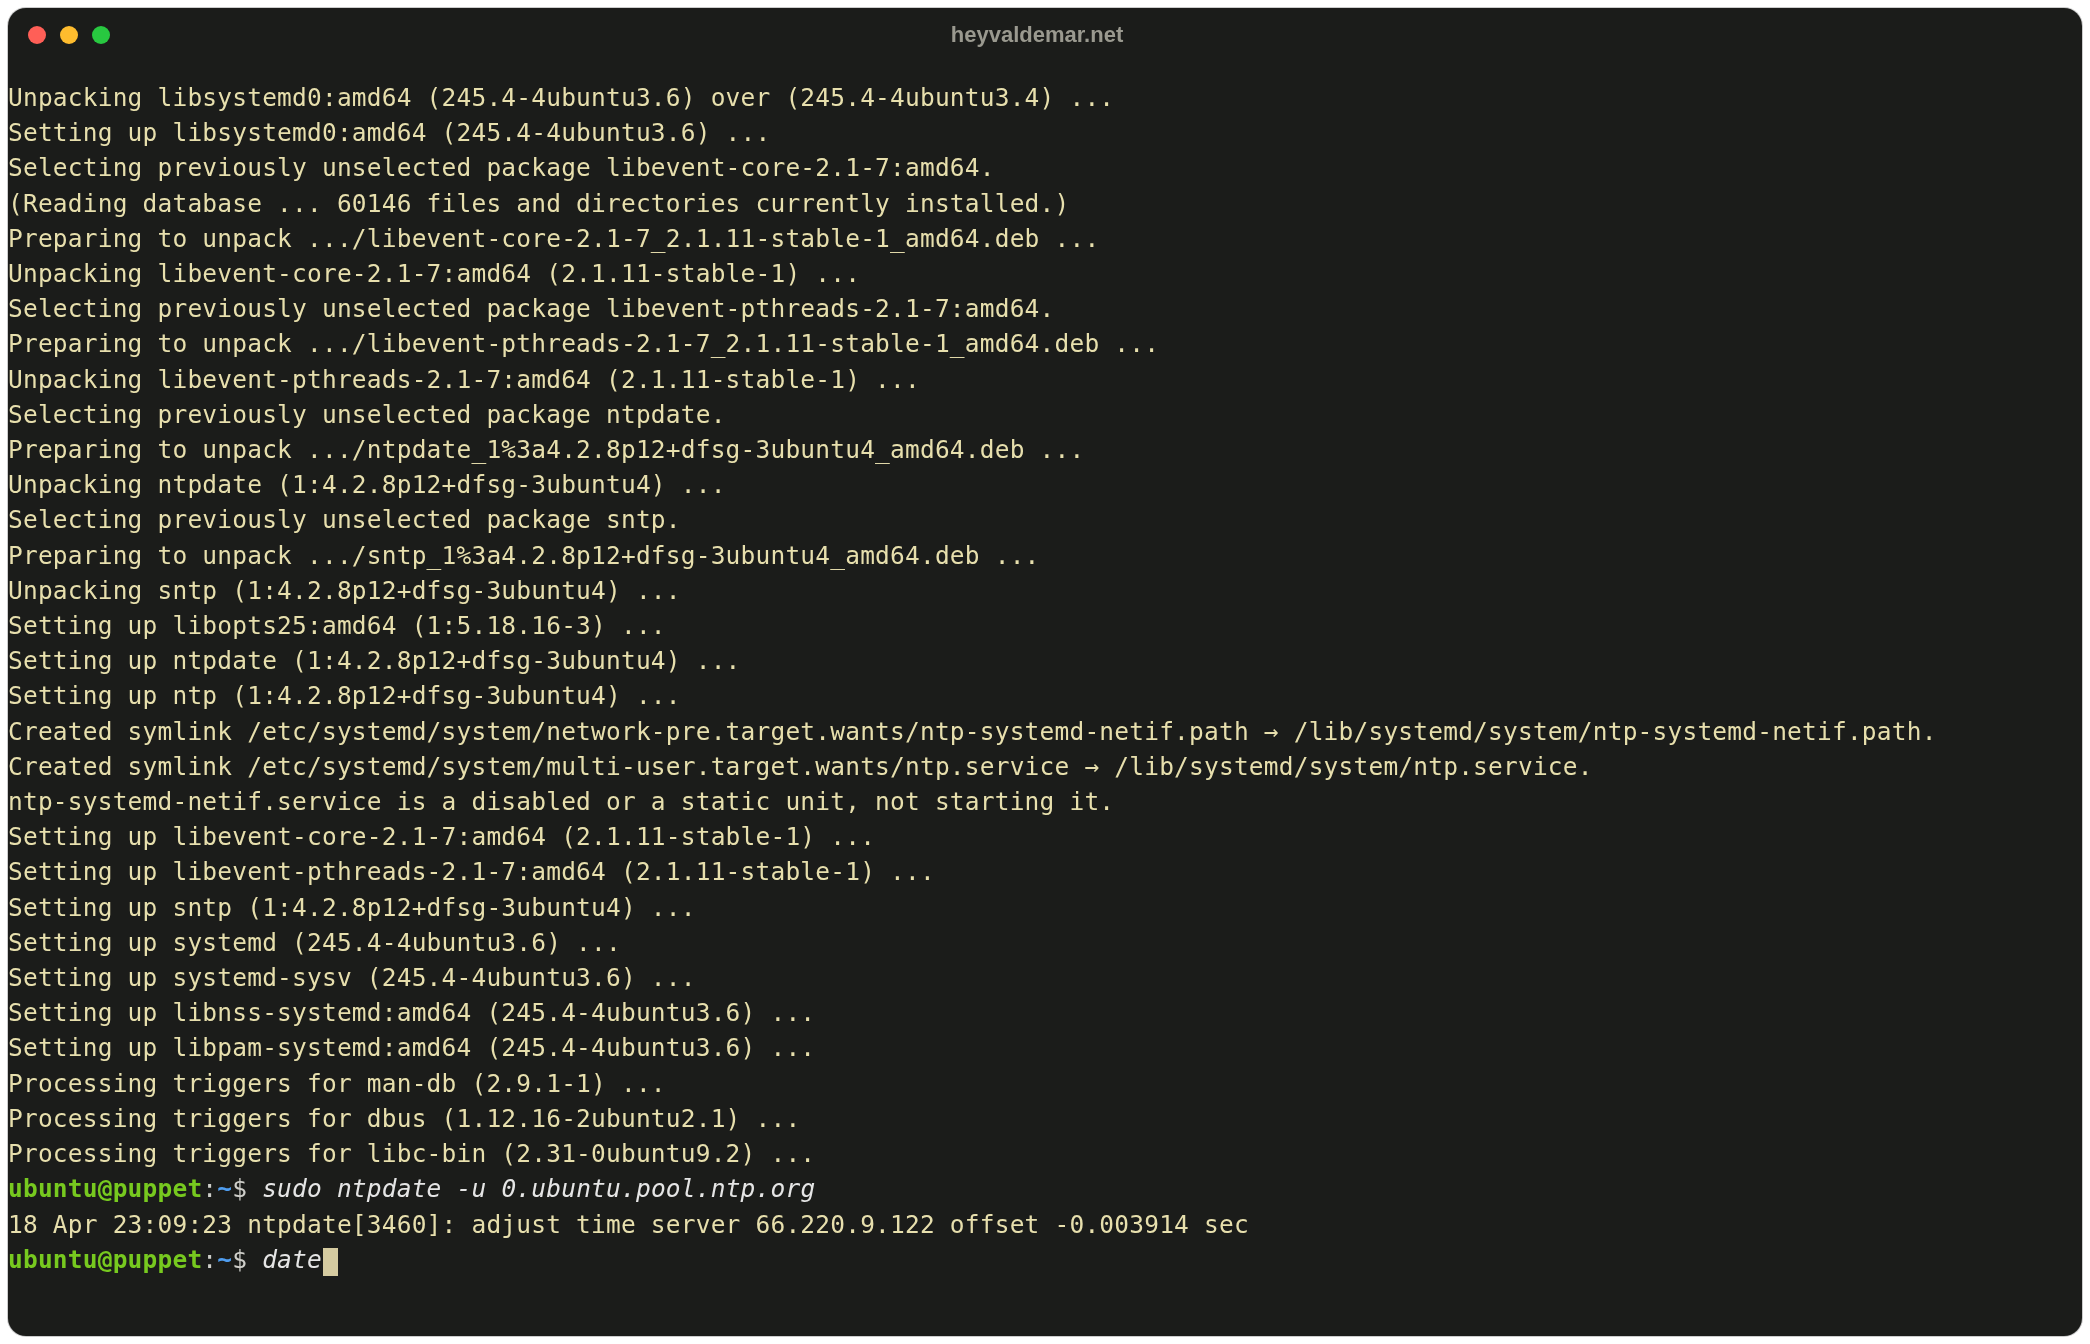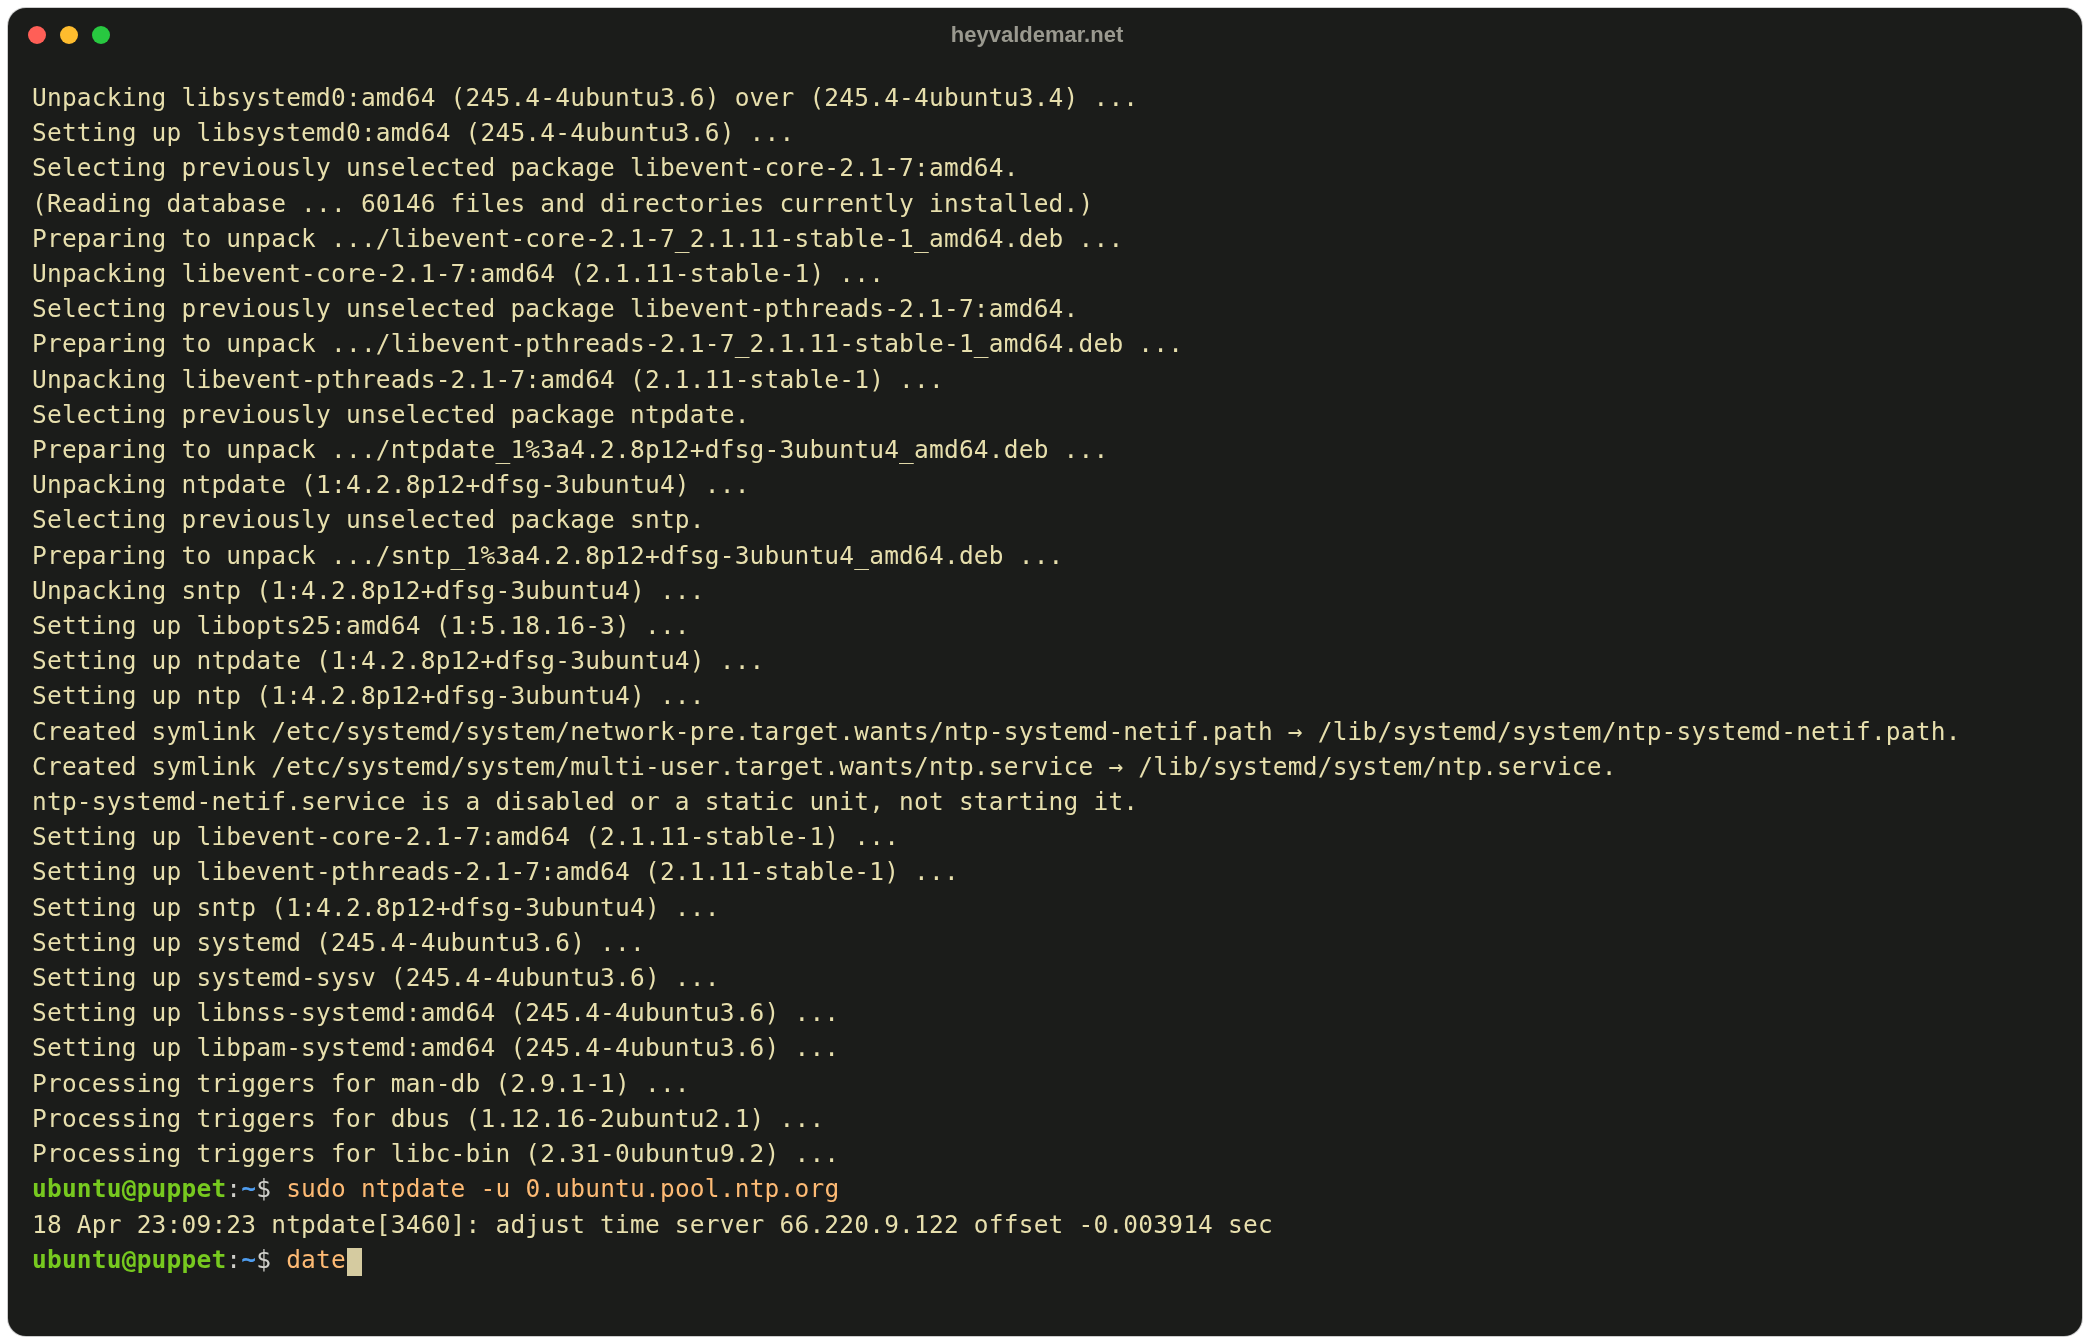--- a/index.html
+++ b/index.html
@@ -45,34 +45,34 @@
     position: absolute;
     left: 0; right: 16px;
     text-align: center;
     color: #9a998f;
     font-size: 22px;
     font-family: -apple-system, "Segoe UI", sans-serif;
     font-weight: 600;
     pointer-events: none;
   }
   .terminal {
-    padding: 18px 8px 10px 24px;
+    padding: 18px 8px 10px 0;
     font-size: 24.5px;
     line-height: 35.2px;
     color: #e7dfad;
     white-space: pre-wrap;
     word-break: break-all;
     letter-spacing: 0.2px;
     font-weight: 500;
   }
   .out { color: #e7dfad; }
   .prompt-user { color: #77c91f; font-weight: 700; }
   .prompt-sep { color: #cfcfca; }
   .prompt-path { color: #4f9def; font-weight: 600; }
-  .prompt-cmd { color: #fdba74; }
+  .prompt-cmd { color: #e5e5e5; font-style: italic; }
   .cursor {
     display: inline-block;
     width: 15px;
     height: 28px;
     background: #d5cba0;
     vertical-align: text-bottom;
     margin-left: 1px;
     transform: translateY(2px);
   }
 </style>

